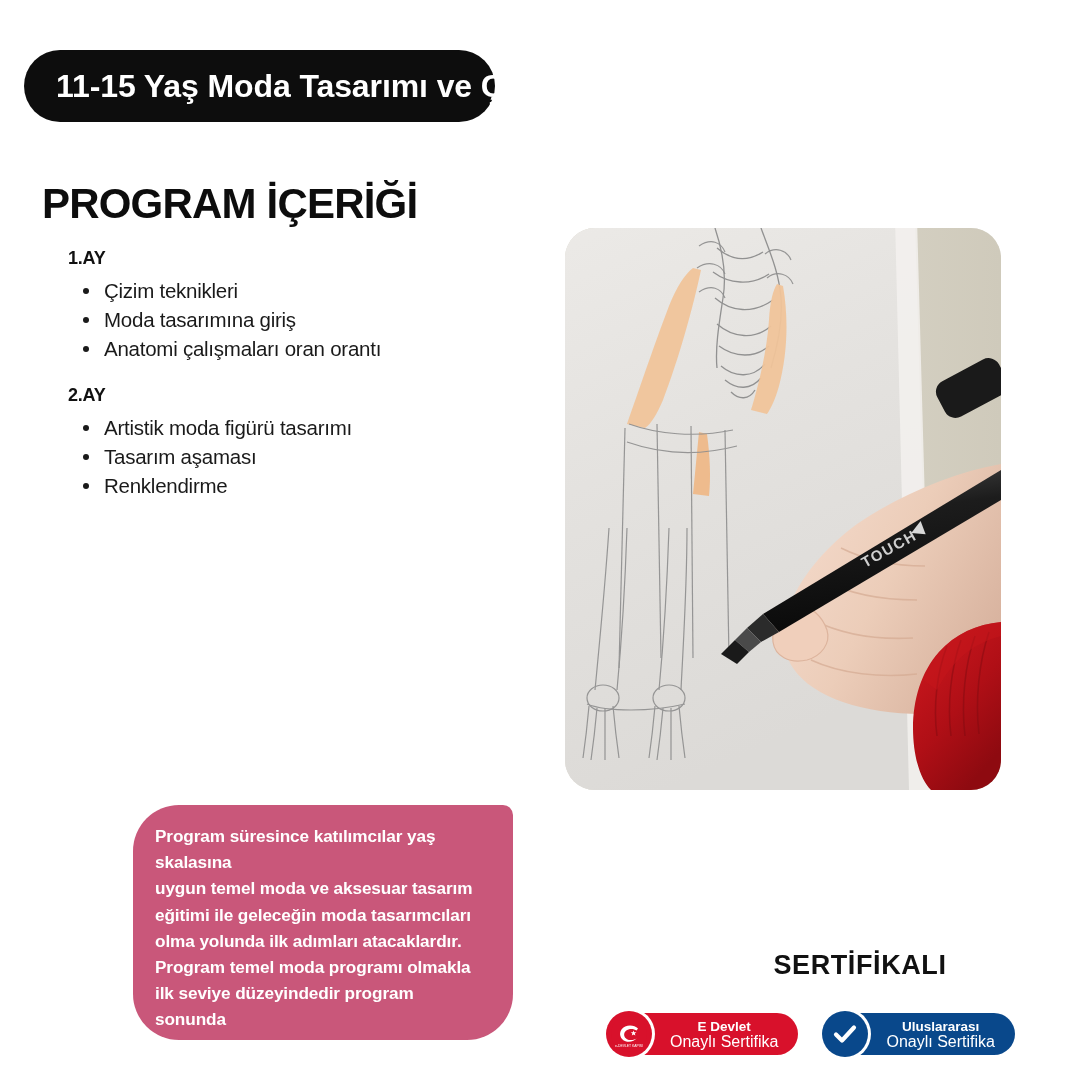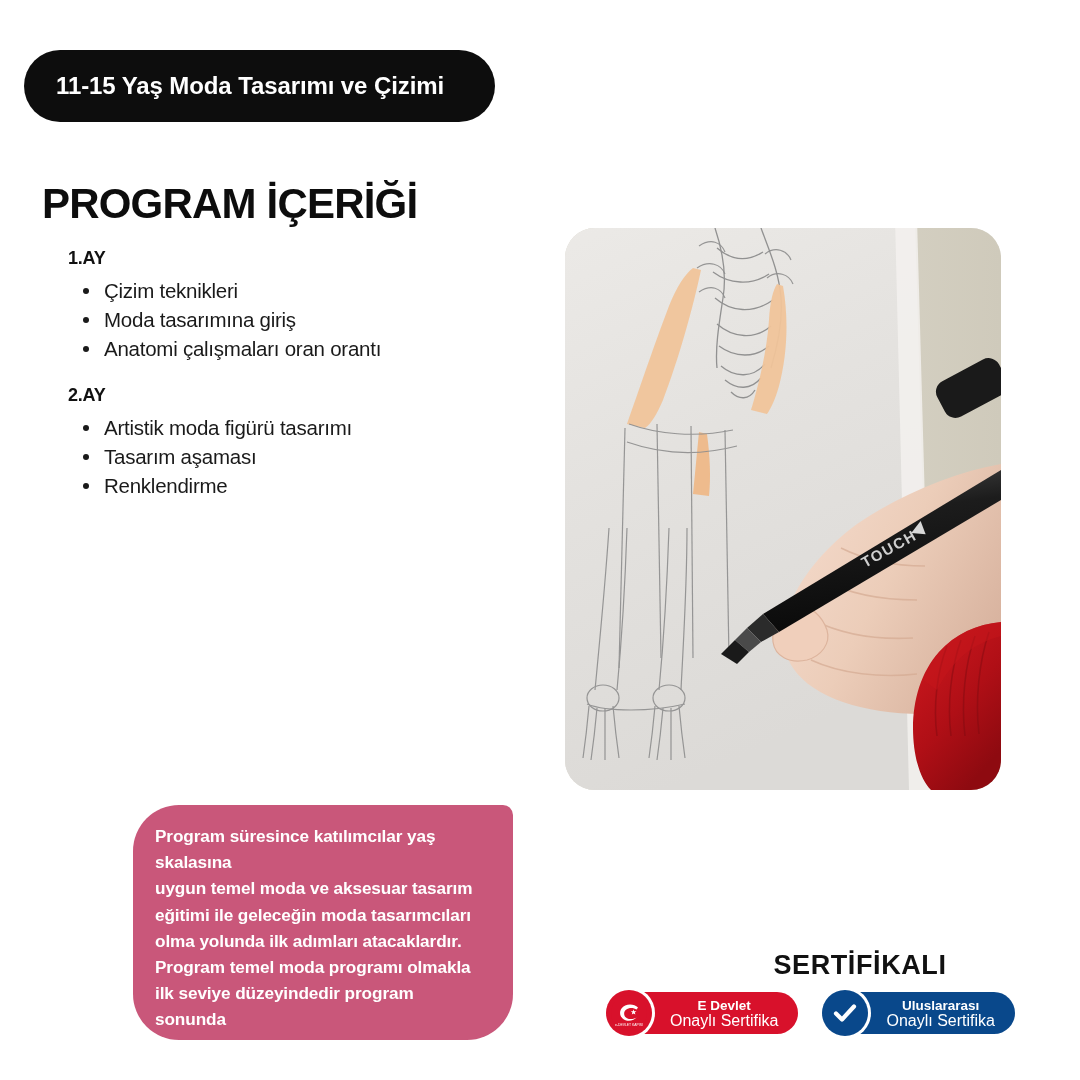--- a/index.html
+++ b/index.html
@@ -13,21 +13,21 @@
 
   
   .title-pill {
     position: absolute; left: 24px; top: 50px;
     width: 471px; height: 72px;
     background: #0d0d0d;
     border-radius: 36px;
     display: flex; align-items: center; padding-left: 32px;
   }
   .title-pill-text {
-    color: #ffffff; font-size: 24px; font-weight: bold;
+    color: #ffffff; font-size: 32px; font-weight: bold;
     letter-spacing: -0.1px; white-space: nowrap;
   }
 
   
   .main-heading {
     position: absolute; left: 42px; top: 180px;
     font-size: 42px; font-weight: bold; color: #0d0d0d;
     letter-spacing: -0.8px;
   }
 
@@ -72,21 +72,21 @@
     line-height: 26.2px; letter-spacing: -0.1px; white-space: pre-line;
   }
 
   
   .cert-area { position: absolute; left: 600px; top: 950px; width: 420px; }
   .cert-heading {
     text-align: center; font-size: 27px; font-weight: bold;
     color: #111111; letter-spacing: 0.6px; margin-left: 100px;
   }
   .cert-badges {
-    position: absolute; left: 6px; top: 40px;
+    position: absolute; left: 6px; top: 61px;
     display: flex; gap: 24px; align-items: center;
   }
   .badge { position: relative; height: 46px; display: flex; align-items: center; }
   .badge-pill {
     height: 42px; border-radius: 21px;
     display: flex; flex-direction: column; align-items: center; justify-content: center;
     padding: 0 20px 0 46px; margin-left: -28px;
   }
   .badge-pill.red { background: #d8112b; }
   .badge-pill.navy { background: #0b4c8c; }

